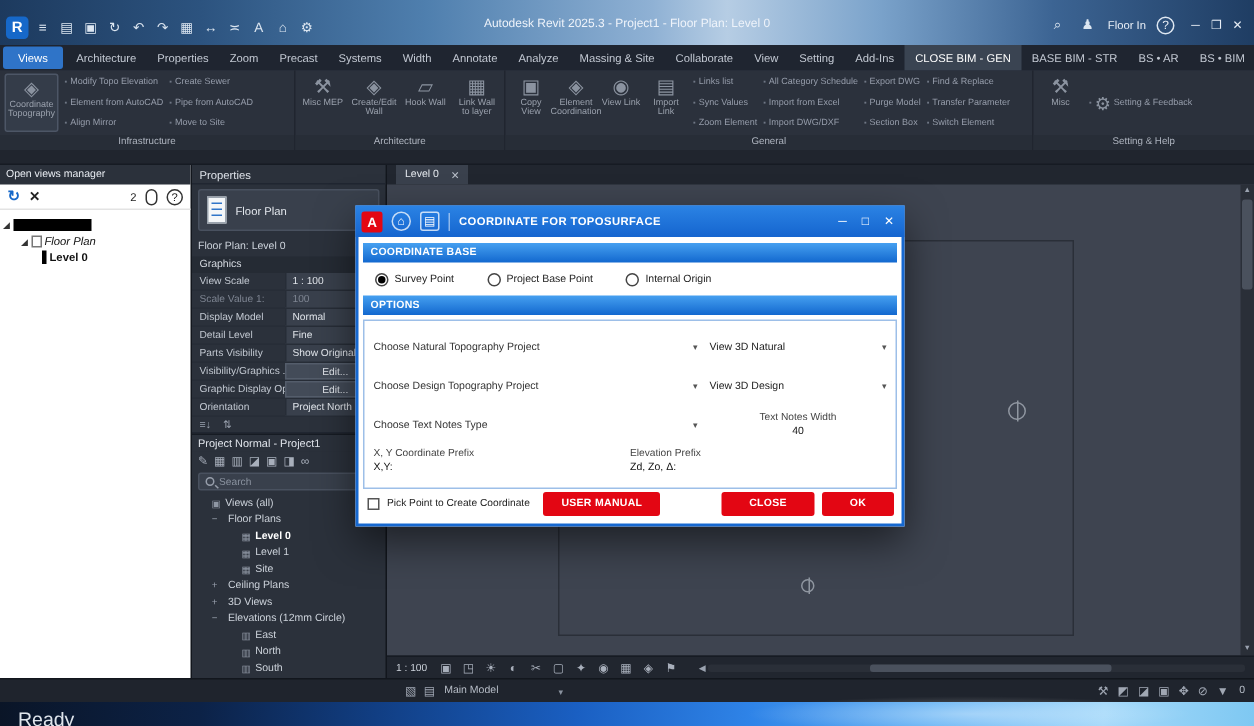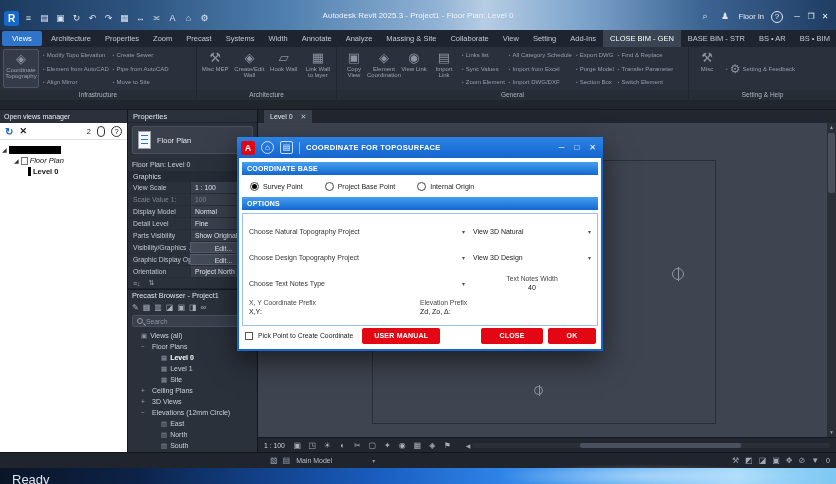--- a/index.html
+++ b/index.html
@@ -417,21 +417,21 @@
         </div>
         <div class="prow">
           <span class="pk">Orientation</span>
           <span class="pv">Project North</span>
         </div>
       </div>
     <div class="p-mini">
       <span>≡↓</span>
       <span>⇅</span>
     </div>
-    <div class="pb-head">Precast Browser - Project1</div>
+    <div class="pb-head">Project Normal - Project1</div>
     <div class="pb-tools">
 
     <span>✎</span>
         <span>▦</span>
         <span>▥</span>
         <span>◪</span>
         <span>▣</span>
         <span>◨</span>
         <span>∞</span>
       </div>

